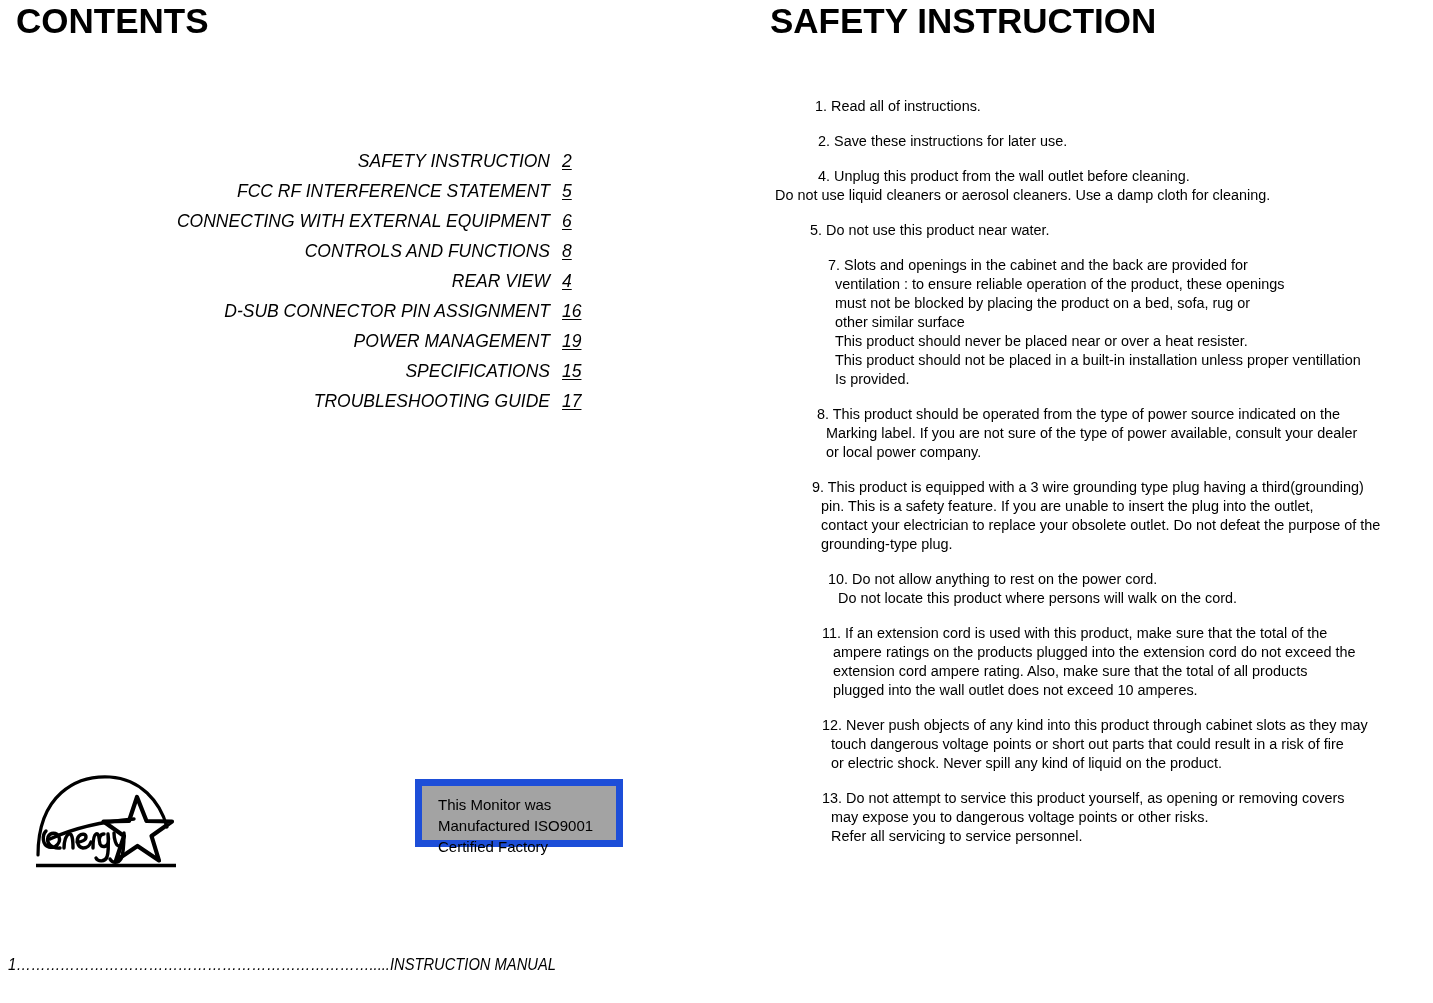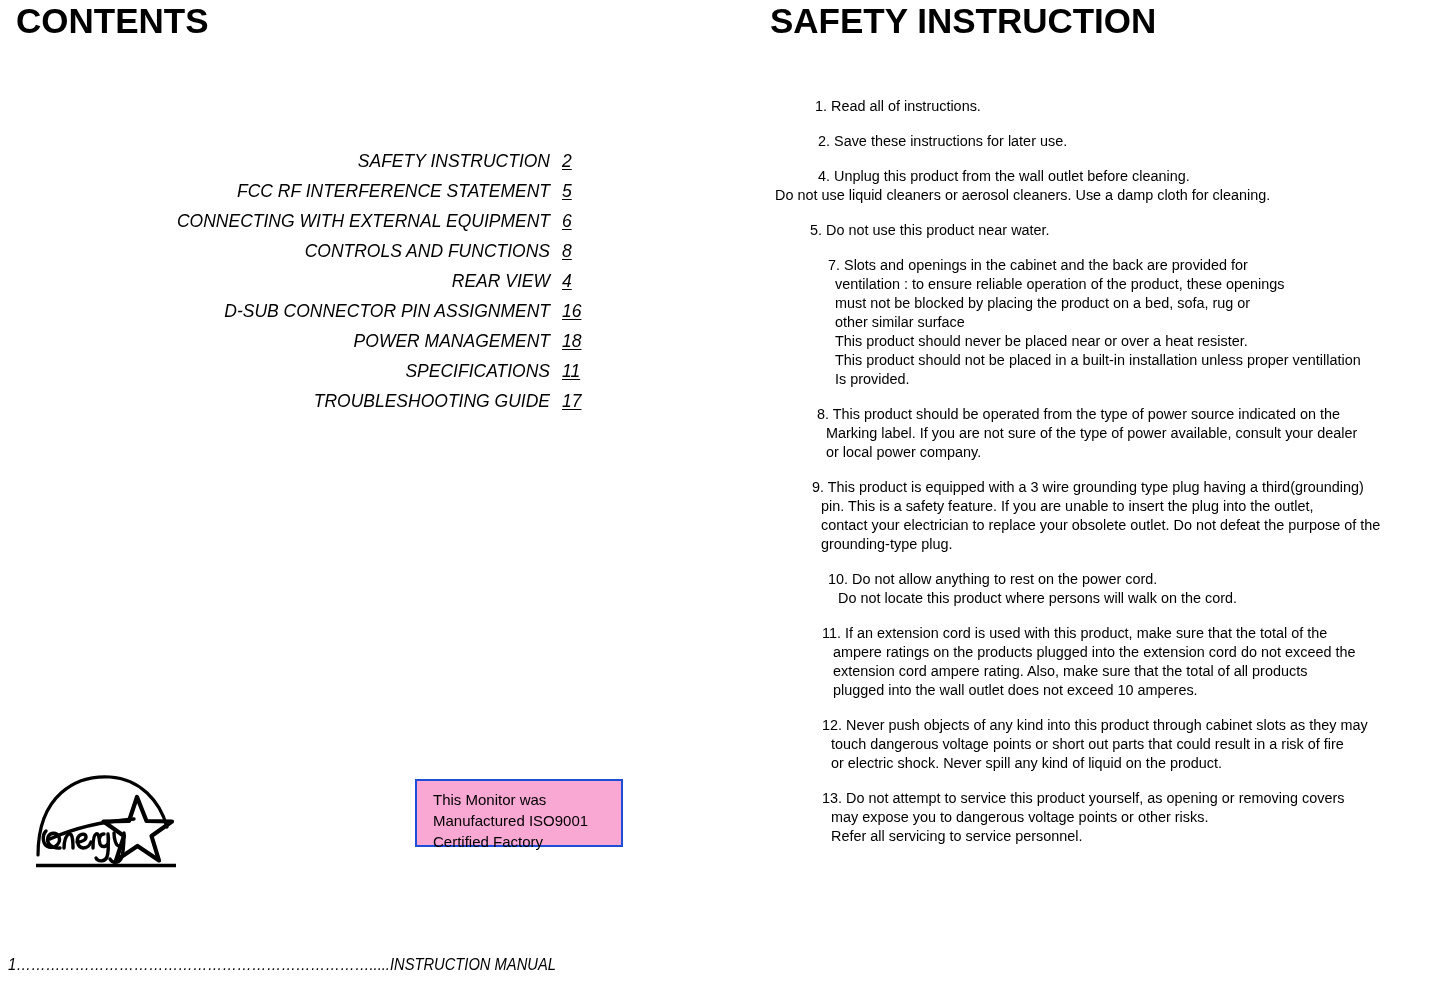--- a/index.html
+++ b/index.html
@@ -81,22 +81,22 @@
   }
   #energy-logo svg { display: block; }
 
   
   #iso-box {
     position: absolute;
     left: 407px;
     top: 779px;
     width: 208px;
     height: 68px;
-    background: #f9a8d4;
-    border: 2px solid #1d4ed8;
+    background: #a3a3a3;
+    border: 7px solid #1d4ed8;
     box-sizing: border-box;
     padding: 8px 0 0 16px;
   }
   .iso-line {
     font-size: 15px;
     line-height: 21px;
     white-space: nowrap;
   }
 
   
@@ -165,25 +165,25 @@
       <div class="toc-row">
         <span class="toc-title">REAR VIEW</span>
         <span class="toc-page">4</span>
       </div>
       <div class="toc-row">
         <span class="toc-title">D-SUB CONNECTOR PIN ASSIGNMENT</span>
         <span class="toc-page">16</span>
       </div>
       <div class="toc-row">
         <span class="toc-title">POWER MANAGEMENT</span>
-        <span class="toc-page">18</span>
+        <span class="toc-page">19</span>
       </div>
       <div class="toc-row">
         <span class="toc-title">SPECIFICATIONS</span>
-        <span class="toc-page">11</span>
+        <span class="toc-page">15</span>
       </div>
       <div class="toc-row">
         <span class="toc-title">TROUBLESHOOTING GUIDE</span>
         <span class="toc-page">17</span>
       </div>
     </div>
 
   <div id="energy-logo">
     <svg width="142" height="100" viewBox="0 0 142 100" xmlns="http://www.w3.org/2000/svg">
 

